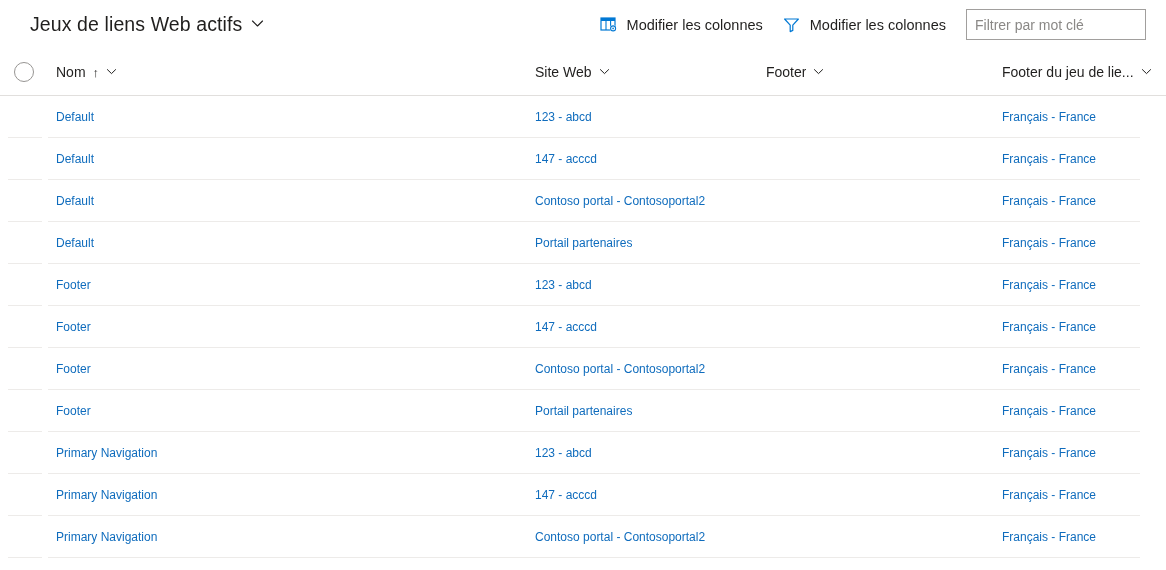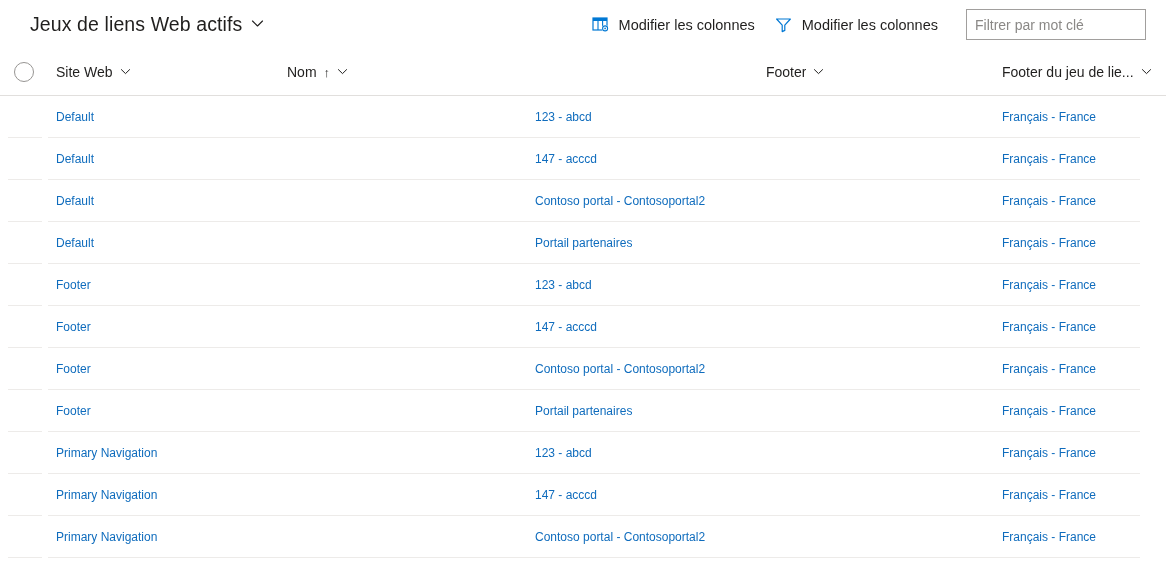--- a/index.html
+++ b/index.html
@@ -70,21 +70,21 @@
     margin-right: 9px;
     color: #0078d4;
   }
   .cmd-btn .cmd-label {
     font-size: 14.5px;
     color: #201f1e;
     white-space: nowrap;
   }
 
   .search-wrap {
-    margin-left: 18px;
+    margin-left: 10px;
     margin-right: 8px;
   }
   .search-input {
     width: 180px;
     height: 31px;
     box-sizing: border-box;
     border: 1px solid #a19f9d;
     border-radius: 0;
     padding: 0 8px;
     font-family: inherit;
@@ -246,39 +246,39 @@
   </div>
 </div>
 
 <div class="grid">
 
   <div class="grid-header">
     <div class="col-check">
       <button class="select-all-circle"></button>
     </div>
 
-    <div class="hdr-cell col-site">
-      <span class="hdr-label">Site Web</span>
-      <span class="hdr-chevron">
-        <svg width="11" height="11" viewBox="0 0 11 11" fill="none" aria-hidden="true">
-          <path d="M1.4 3.6 L5.5 7.6 L9.6 3.6" stroke="currentColor" stroke-width="1" fill="none" stroke-linecap="round" stroke-linejoin="round"></path>
-        </svg>
-      </span>
-    </div>
-
     <div class="hdr-cell col-nom">
       <span class="hdr-label">Nom</span>
       <span class="sort-asc">↑</span>
       <span class="hdr-chevron">
         <svg width="11" height="11" viewBox="0 0 11 11" fill="none" aria-hidden="true">
           <path d="M1.4 3.6 L5.5 7.6 L9.6 3.6" stroke="currentColor" stroke-width="1" fill="none" stroke-linecap="round" stroke-linejoin="round"></path>
         </svg>
       </span>
     </div>
 
+    <div class="hdr-cell col-site">
+      <span class="hdr-label">Site Web</span>
+      <span class="hdr-chevron">
+        <svg width="11" height="11" viewBox="0 0 11 11" fill="none" aria-hidden="true">
+          <path d="M1.4 3.6 L5.5 7.6 L9.6 3.6" stroke="currentColor" stroke-width="1" fill="none" stroke-linecap="round" stroke-linejoin="round"></path>
+        </svg>
+      </span>
+    </div>
+
     <div class="hdr-cell col-titre">
       <span class="hdr-label">Footer</span>
       <span class="hdr-chevron">
         <svg width="11" height="11" viewBox="0 0 11 11" fill="none" aria-hidden="true">
           <path d="M1.4 3.6 L5.5 7.6 L9.6 3.6" stroke="currentColor" stroke-width="1" fill="none" stroke-linecap="round" stroke-linejoin="round"></path>
         </svg>
       </span>
     </div>
 
     <div class="hdr-cell col-lang">

